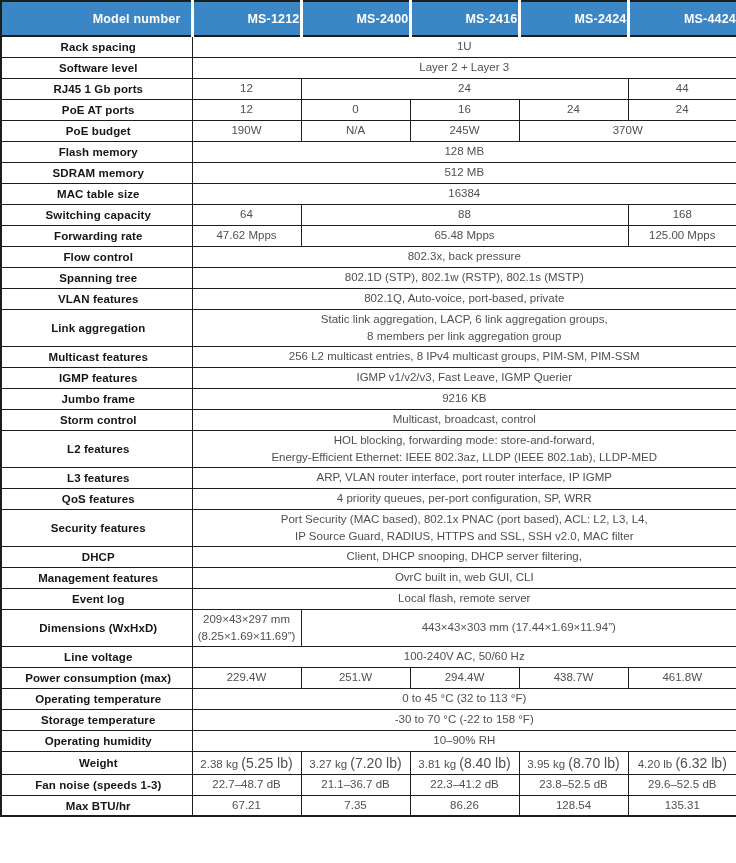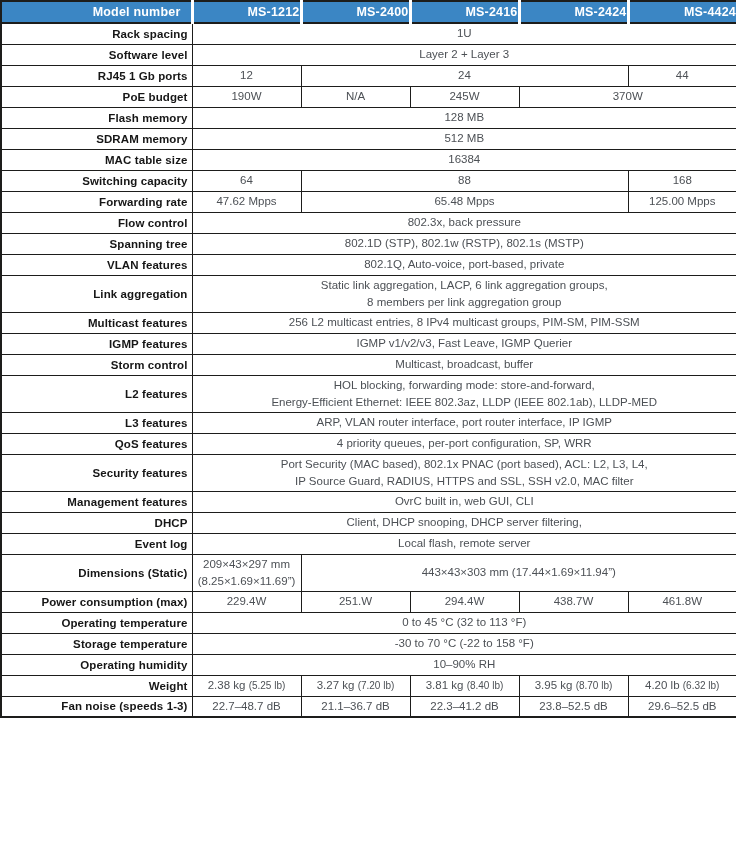--- a/index.html
+++ b/index.html
@@ -8,21 +8,21 @@
     width:736px;
     font-family:"Liberation Sans", sans-serif;
     -webkit-font-smoothing:antialiased;
   }
   table.spec {
     width:736px;
     border-collapse:collapse;
     table-layout:fixed;
     border:2px solid #1d1d1b;
   }
-  thead tr { height:22px; }
+  thead tr { height:35px; }
   thead th {
     background:#3b86c4;
     color:#ffffff;
     font-size:12.5px;
     font-weight:bold;
     text-align:right;
     vertical-align:middle;
     border-left:3px solid #ffffff;
     border-top:2px solid #1d1d1b;
     border-bottom:2px solid #1d1d1b;
@@ -33,36 +33,36 @@
     text-align:right;
     padding-right:10px;
   }
   tbody tr { height:21px; }
   tbody tr.tall { height:37px; }
   tbody th.rowlabel {
     border:1px solid #1d1d1b;
     font-size:11.5px;
     font-weight:bold;
     color:#161616;
-    text-align:right;
+    text-align:center;
     padding:1px 4px 1px 7px;
     vertical-align:middle;
     letter-spacing:.1px;
   }
   tbody td {
     border:1px solid #1d1d1b;
     font-size:11.5px;
     color:#4c5055;
     text-align:center;
     vertical-align:middle;
     padding:1px 3px;
     line-height:1.45;
     white-space:pre-line;
   }
-  tbody td .sm { font-size:10px; }
+  tbody td .sm { font-size:14px; }
 </style>
 </head>
 <body>
 
 <table class="spec">
   <colgroup>
     <col style="width:191px">
     <col style="width:109px">
     <col style="width:109px">
     <col style="width:109px">
@@ -88,20 +88,28 @@
         <th class="rowlabel">Software level</th>
         <td colspan="5"><span>Layer 2 + Layer 3</span></td>
       </tr>
       <tr>
         <th class="rowlabel">RJ45 1 Gb ports</th>
         <td><span>12</span></td>
         <td colspan="3"><span>24</span></td>
         <td><span>44</span></td>
       </tr>
       <tr>
+        <th class="rowlabel">PoE AT ports</th>
+        <td><span>12</span></td>
+        <td><span>0</span></td>
+        <td><span>16</span></td>
+        <td><span>24</span></td>
+        <td><span>24</span></td>
+      </tr>
+      <tr>
         <th class="rowlabel">PoE budget</th>
         <td><span>190W</span></td>
         <td><span>N/A</span></td>
         <td><span>245W</span></td>
         <td colspan="2"><span>370W</span></td>
       </tr>
       <tr>
         <th class="rowlabel">Flash memory</th>
         <td colspan="5"><span>128 MB</span></td>
       </tr>
@@ -144,58 +152,66 @@
       </tr>
       <tr>
         <th class="rowlabel">Multicast features</th>
         <td colspan="5"><span>256 L2 multicast entries, 8 IPv4 multicast groups, PIM-SM, PIM-SSM</span></td>
       </tr>
       <tr>
         <th class="rowlabel">IGMP features</th>
         <td colspan="5"><span>IGMP v1/v2/v3, Fast Leave, IGMP Querier</span></td>
       </tr>
       <tr>
+        <th class="rowlabel">Jumbo frame</th>
+        <td colspan="5"><span>9216 KB</span></td>
+      </tr>
+      <tr>
         <th class="rowlabel">Storm control</th>
-        <td colspan="5"><span>Multicast, broadcast, buffer</span></td>
+        <td colspan="5"><span>Multicast, broadcast, control</span></td>
       </tr>
       <tr class="tall">
         <th class="rowlabel">L2 features</th>
         <td colspan="5"><span>HOL blocking, forwarding mode: store-and-forward,
 Energy-Efficient Ethernet: IEEE 802.3az, LLDP (IEEE 802.1ab), LLDP-MED</span></td>
       </tr>
       <tr>
         <th class="rowlabel">L3 features</th>
         <td colspan="5"><span>ARP, VLAN router interface, port router interface, IP IGMP</span></td>
       </tr>
       <tr>
         <th class="rowlabel">QoS features</th>
         <td colspan="5"><span>4 priority queues, per-port configuration, SP, WRR</span></td>
       </tr>
       <tr class="tall">
         <th class="rowlabel">Security features</th>
         <td colspan="5"><span>Port Security (MAC based), 802.1x PNAC (port based), ACL: L2, L3, L4,
 IP Source Guard, RADIUS, HTTPS and SSL, SSH v2.0, MAC filter</span></td>
       </tr>
       <tr>
+        <th class="rowlabel">DHCP</th>
+        <td colspan="5"><span>Client, DHCP snooping, DHCP server filtering,</span></td>
+      </tr>
+      <tr>
         <th class="rowlabel">Management features</th>
         <td colspan="5"><span>OvrC built in, web GUI, CLI</span></td>
       </tr>
       <tr>
-        <th class="rowlabel">DHCP</th>
-        <td colspan="5"><span>Client, DHCP snooping, DHCP server filtering,</span></td>
-      </tr>
-      <tr>
         <th class="rowlabel">Event log</th>
         <td colspan="5"><span>Local flash, remote server</span></td>
       </tr>
       <tr class="tall">
-        <th class="rowlabel">Dimensions (Static)</th>
+        <th class="rowlabel">Dimensions (WxHxD)</th>
         <td><span>209×43×297 mm
 (8.25×1.69×11.69”)</span></td>
         <td colspan="4"><span>443×43×303 mm (17.44×1.69×11.94”)</span></td>
+      </tr>
+      <tr>
+        <th class="rowlabel">Line voltage</th>
+        <td colspan="5"><span>100-240V AC, 50/60 Hz</span></td>
       </tr>
       <tr>
         <th class="rowlabel">Power consumption (max)</th>
         <td><span>229.4W</span></td>
         <td><span>251.W</span></td>
         <td><span>294.4W</span></td>
         <td><span>438.7W</span></td>
         <td><span>461.8W</span></td>
       </tr>
       <tr>
@@ -219,14 +235,22 @@
         <td><span>4.20 lb</span> <span class="sm">(6.32 lb)</span></td>
       </tr>
       <tr>
         <th class="rowlabel">Fan noise (speeds 1-3)</th>
         <td><span>22.7–48.7 dB</span></td>
         <td><span>21.1–36.7 dB</span></td>
         <td><span>22.3–41.2 dB</span></td>
         <td><span>23.8–52.5 dB</span></td>
         <td><span>29.6–52.5 dB</span></td>
       </tr>
+      <tr>
+        <th class="rowlabel">Max BTU/hr</th>
+        <td><span>67.21</span></td>
+        <td><span>7.35</span></td>
+        <td><span>86.26</span></td>
+        <td><span>128.54</span></td>
+        <td><span>135.31</span></td>
+      </tr>
     </tbody>
 </table>
 
 </body></html>

